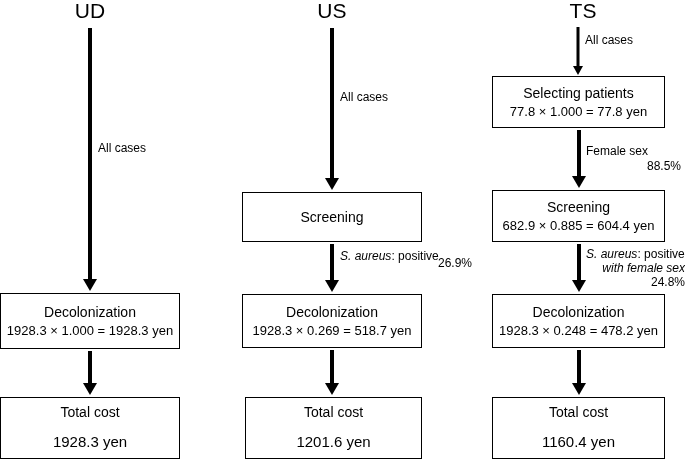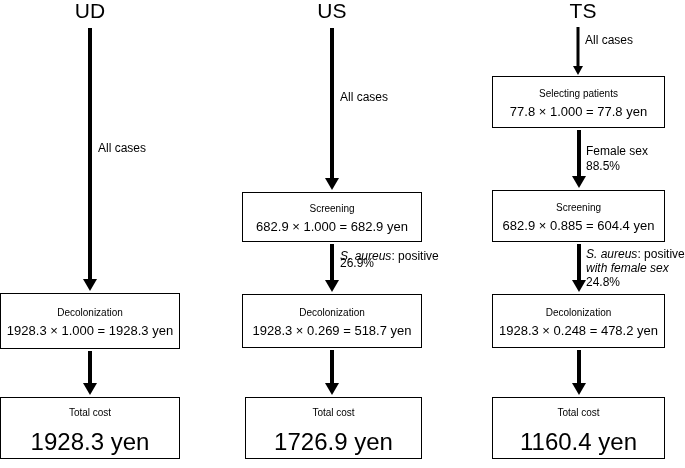--- a/index.html
+++ b/index.html
@@ -36,34 +36,34 @@
     position: absolute;
     box-sizing: border-box;
     border: 1.4px solid #000000;
     background: #ffffff;
     display: flex;
     flex-direction: column;
     align-items: center;
     justify-content: center;
   }
   .node-title {
-    font-size: 10px;
+    font-size: 14px;
     line-height: 17px;
     white-space: nowrap;
     text-align: center;
   }
   .node-calc {
     font-size: 13px;
     line-height: 16px;
     white-space: nowrap;
     text-align: center;
     margin-top: 2px;
   }
   .node-big {
-    font-size: 24px;
+    font-size: 15px;
     line-height: 23px;
     white-space: nowrap;
     text-align: center;
     margin-top: 9px;
   }
 
   
   .arrow {
     position: absolute;
   }
@@ -92,21 +92,21 @@
   }
 
   
   .edge-label {
     position: absolute;
     font-size: 12px;
     line-height: 15px;
     white-space: nowrap;
     color: #000;
   }
-  .edge-label.right-align { }
+  .edge-label.right-align { text-align: right; }
   .edge-label.left-align  { text-align: left; }
   .edge-label i { font-style: italic; }
 </style>
 </head>
 <body>
 
 <div id="canvas">
 
   <div class="col-header" style="left:40px; top:0px; width:100px;">UD</div>
   <div class="col-header" style="left:282px; top:0px; width:100px;">US</div>
@@ -134,21 +134,20 @@
   </div>
 
   <div class="arrow" style="left:318px; top:28px; width:28px; height:162px;">
     <div class="shaft" style="width:4px; height:151px;"></div>
     <div class="head"></div>
   </div>
   <div class="edge-label left-align" style="left:340px; top:90px; width:120px;">All cases</div>
 
   <div class="node" style="left:242px; top:192px; width:180px; height:50px;">
     <div class="node-title">Screening</div>
-    <div class="node-calc">682.9 × 1.000 = 682.9 yen</div>
   </div>
 
   <div class="arrow" style="left:318px; top:244px; width:28px; height:48px;">
     <div class="shaft" style="width:4px; height:37px;"></div>
     <div class="head"></div>
   </div>
   <div class="edge-label left-align" style="left:340px; top:249px; width:150px;">
     <i>S. aureus</i><span>: positive</span>
   </div>
   <div class="edge-label right-align" style="left:340px; top:256px; width:132px;">26.9%</div>
@@ -158,21 +157,21 @@
     <div class="node-calc">1928.3 × 0.269 = 518.7  yen</div>
   </div>
 
   <div class="arrow" style="left:318px; top:350px; width:28px; height:45px;">
     <div class="shaft" style="width:4px; height:34px;"></div>
     <div class="head"></div>
   </div>
 
   <div class="node" style="left:245px; top:397px; width:177px; height:62px;">
     <div class="node-title">Total cost</div>
-    <div class="node-big">1726.9 yen</div>
+    <div class="node-big">1201.6 yen</div>
   </div>
 
   <div class="arrow thin" style="left:566px; top:27px; width:24px; height:48px;">
     <div class="shaft" style="width:3px; height:39px;"></div>
     <div class="head"></div>
   </div>
   <div class="edge-label left-align" style="left:585px; top:33px; width:120px;">All cases</div>
 
   <div class="node" style="left:492px; top:76px; width:173px; height:52px;">
     <div class="node-title">Selecting patients</div>

